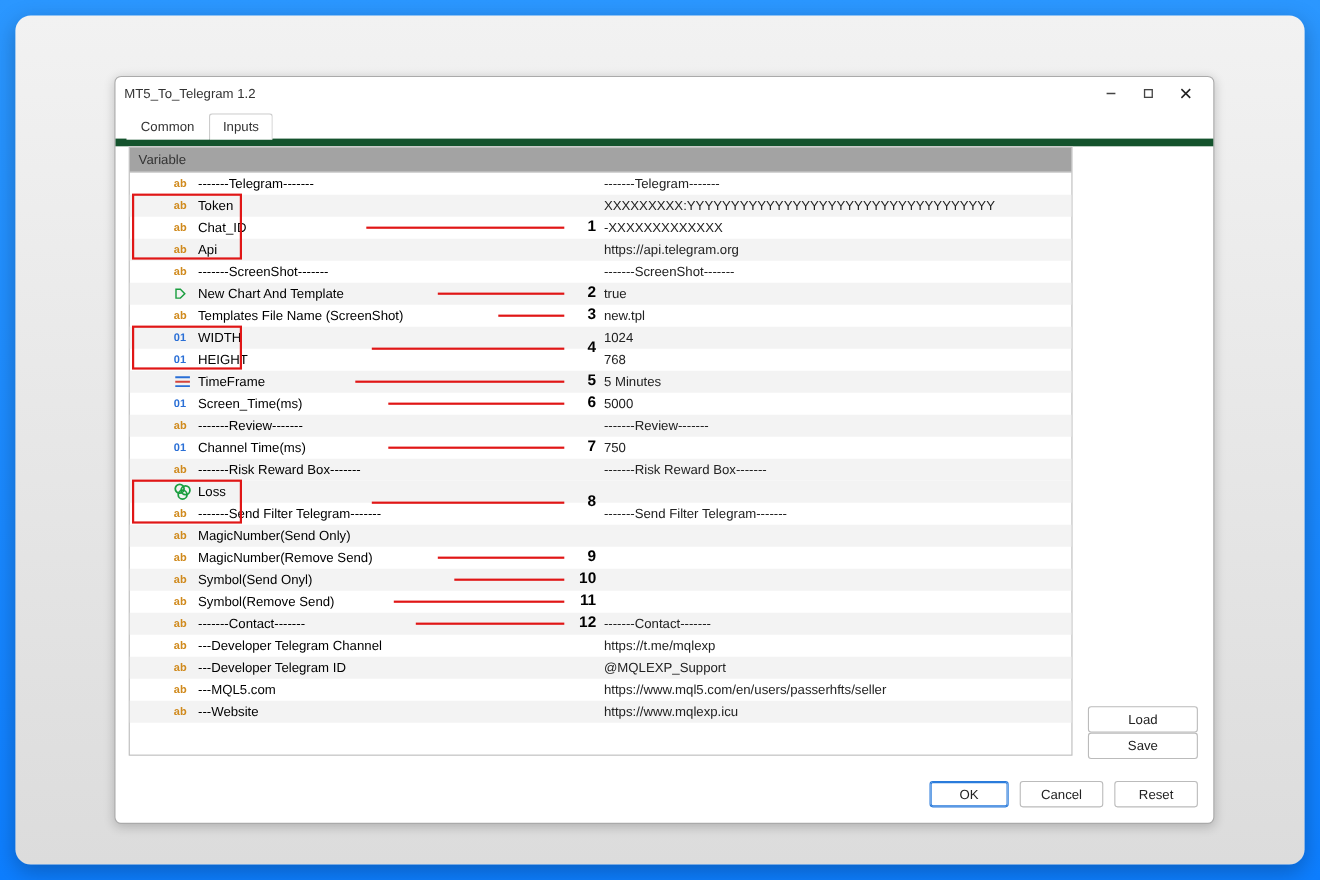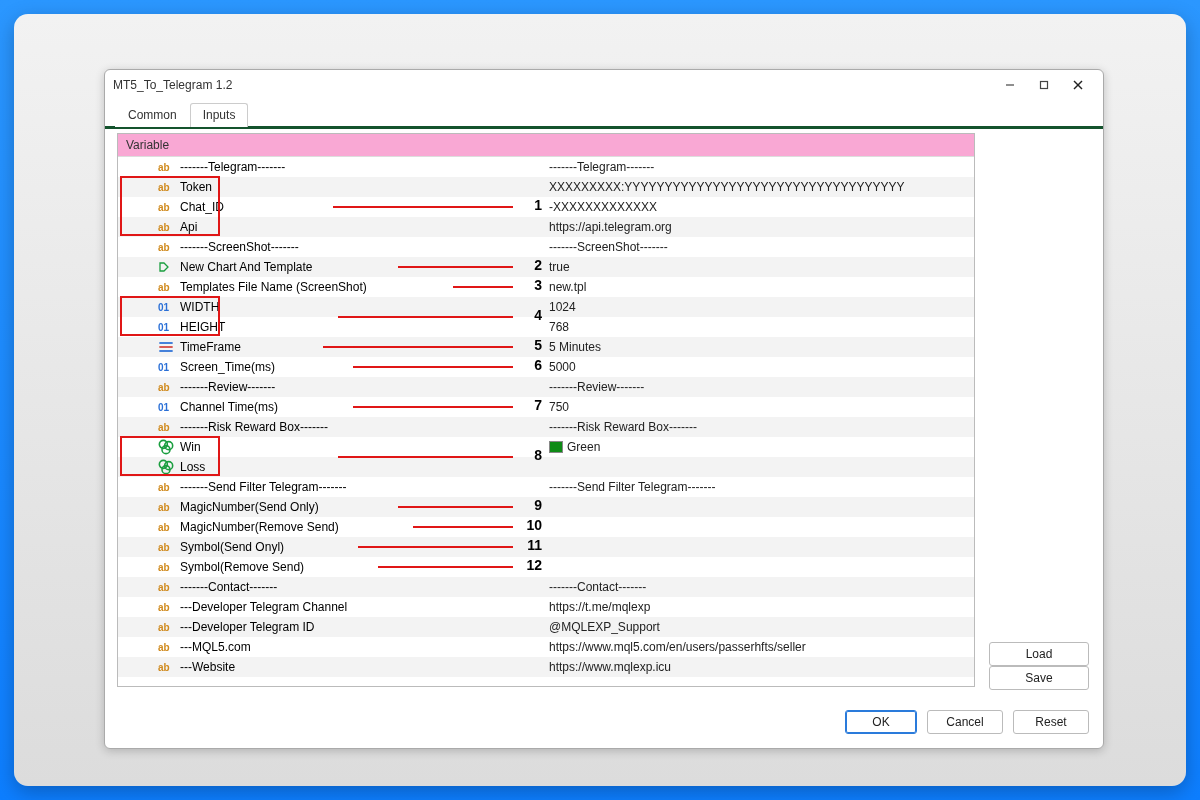--- a/index.html
+++ b/index.html
@@ -40,21 +40,21 @@
   .titlebar-spacer { flex: 1; }
   .titlebar-btn {
     width: 34px; height: 22px;
     display: flex; align-items: center; justify-content: center;
     color: #444;
   }
   .titlebar-btn svg { width: 10px; height: 10px; }
   .tabs {
     display: flex;
     padding: 0 10px;
-    border-bottom: 3px solid #14532d;
+    border-bottom: 7px solid #14532d;
     margin-top: 2px;
   }
   .tab {
     padding: 4px 12px 5px 12px;
     font-size: 12px;
     border: 1px solid transparent;
     border-bottom: none;
     position: relative;
     top: 1px;
     background: #fff;
@@ -74,21 +74,21 @@
     background: #fff;
   }
   .grid-header, .row {
     display: flex;
     align-items: stretch;
     font-size: 12px;
   }
   .col-var { width: 425px; }
   .col-val { flex: 1; }
   .grid-header {
-    background: #f9a8d4;
+    background: #a3a3a3;
     border-bottom: 1px solid #ddd;
     color: #333;
   }
   .grid-header .cell { padding: 4px 6px; }
   .row { height: 20px; white-space: nowrap; }
   .row.alt { background: #f3f3f3; }
   .cell {
     padding: 2px 4px;
     display: flex;
     align-items: center;
@@ -339,36 +339,20 @@
               <span>750</span>
             </div>
           </div>
           <div class="row alt">
             <div class="cell col-var">
               <span class="type-icon t-ab">ab</span>
               <span>-------Risk Reward Box-------</span>
             </div>
             <div class="cell col-val">
               <span>-------Risk Reward Box-------</span>
-            </div>
-          </div>
-          <div class="row">
-            <div class="cell col-var">
-              <span class="type-icon t-color">
-                <svg viewBox="0 0 12 12">
-                  <circle cx="4" cy="4" r="3" fill="none" stroke="#1a9e3f" stroke-width="1.2"></circle>
-                  <circle cx="8" cy="5" r="3" fill="none" stroke="#1a9e3f" stroke-width="1.2"></circle>
-                  <circle cx="6" cy="8" r="3" fill="none" stroke="#1a9e3f" stroke-width="1.2"></circle>
-                </svg>
-              </span>
-              <span>Win</span>
-            </div>
-            <div class="cell col-val">
-              <span class="color-swatch" style="background: rgb(14, 138, 22);"></span>
-              <span>Green</span>
             </div>
           </div>
           <div class="row alt">
             <div class="cell col-var">
               <span class="type-icon t-color">
                 <svg viewBox="0 0 12 12">
                   <circle cx="4" cy="4" r="3" fill="none" stroke="#1a9e3f" stroke-width="1.2"></circle>
                   <circle cx="8" cy="5" r="3" fill="none" stroke="#1a9e3f" stroke-width="1.2"></circle>
                   <circle cx="6" cy="8" r="3" fill="none" stroke="#1a9e3f" stroke-width="1.2"></circle>
                 </svg>

